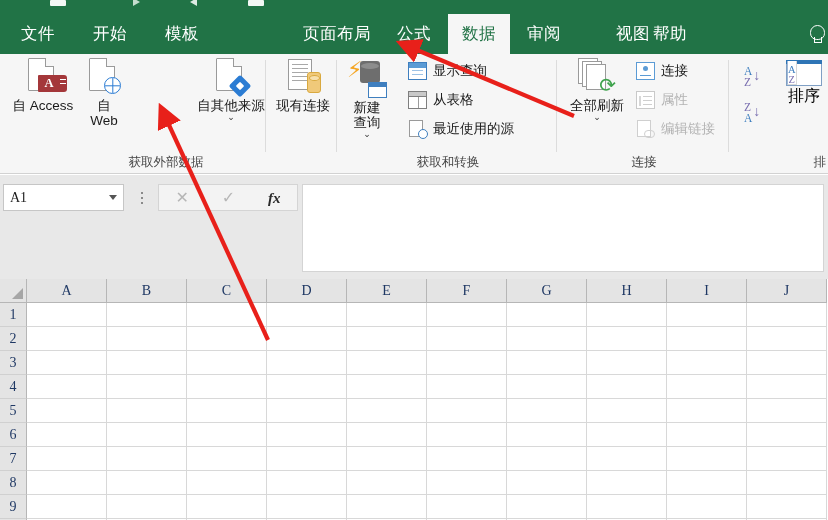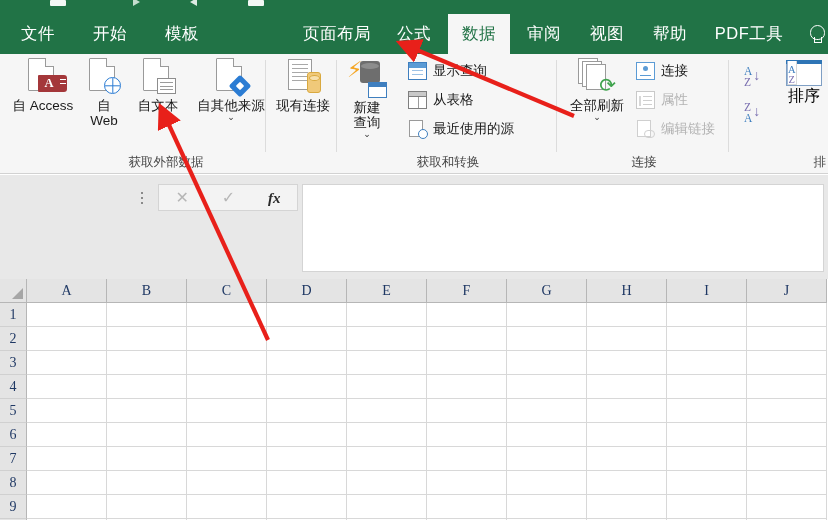--- a/index.html
+++ b/index.html
@@ -436,23 +436,22 @@
   </div>
 
   <div class="tabbar">
     <div class="tab" style="left:78px;width:64px">开始</div>
     <div class="tab" style="left:6px;width:64px">文件</div>
     <div class="tab" style="left:150px;width:64px">模板</div>
     <div class="tab" style="left:294px;width:86px">页面布局</div>
     <div class="tab" style="left:385px;width:58px">公式</div>
     <div class="tab active" style="left:448px;width:62px">数据</div>
     <div class="tab" style="left:515px;width:58px">审阅</div>
-    <div class="tab" style="left:578px;width:58px">视图</div>
+    <div class="tab" style="left:604px;width:58px">视图</div>
     <div class="tab" style="left:641px;width:58px">帮助</div>
-    <div class="tab" style="left:703px;width:92px">PDF工具</div>
     <div class="tellme" style="left:808px">
       <span class="bulb"></span>
 
     </div>
   </div>
 
   <div class="ribbon">
 
     <div class="rgroup" style="left:0px;width:332px">
       <div class="bigbtn" style="left:6px;width:74px">
@@ -466,31 +465,20 @@
 
       <div class="bigbtn" style="left:82px;width:44px">
         <div class="docico">
           <span class="page"></span>
           <span class="badge globe"></span>
         </div>
         <div class="lbl">自
 Web</div>
       </div>
 
-      <div class="bigbtn" style="left:128px;width:60px">
-        <div class="docico">
-          <span class="page"></span>
-          <span class="badge txtbadge">
-              <i></i>
-              <i></i>
-              <i></i>
-            </span>
-        </div>
-        <div class="lbl">自文本</div>
-      </div>
 
       <div class="bigbtn" style="left:190px;width:82px">
         <div class="docico">
           <span class="page"></span>
           <span class="badge diamond"></span>
         </div>
         <div class="lbl">自其他来源</div>
         <div class="caret">⌄</div>
       </div>
 
@@ -613,20 +601,24 @@
             </span>
         </div>
         <div class="lbl">排序</div>
       </div>
 
       <div class="rgroup-label" style="left:auto;right:2px;width:auto">排</div>
     </div>
   </div>
 
   <div class="fbrow">
+    <div class="namebox">
+      <span class="nbtext">A1</span>
+      <span class="nb-caret"></span>
+    </div>
     <div class="dots">
         <i></i>
         <i></i>
         <i></i>
       </div>
     <div class="fbbtns">
       <span class="fbbtn">✕</span>
       <span class="fbbtn">✓</span>
       <span class="fbbtn fx">fx</span>
     </div>

